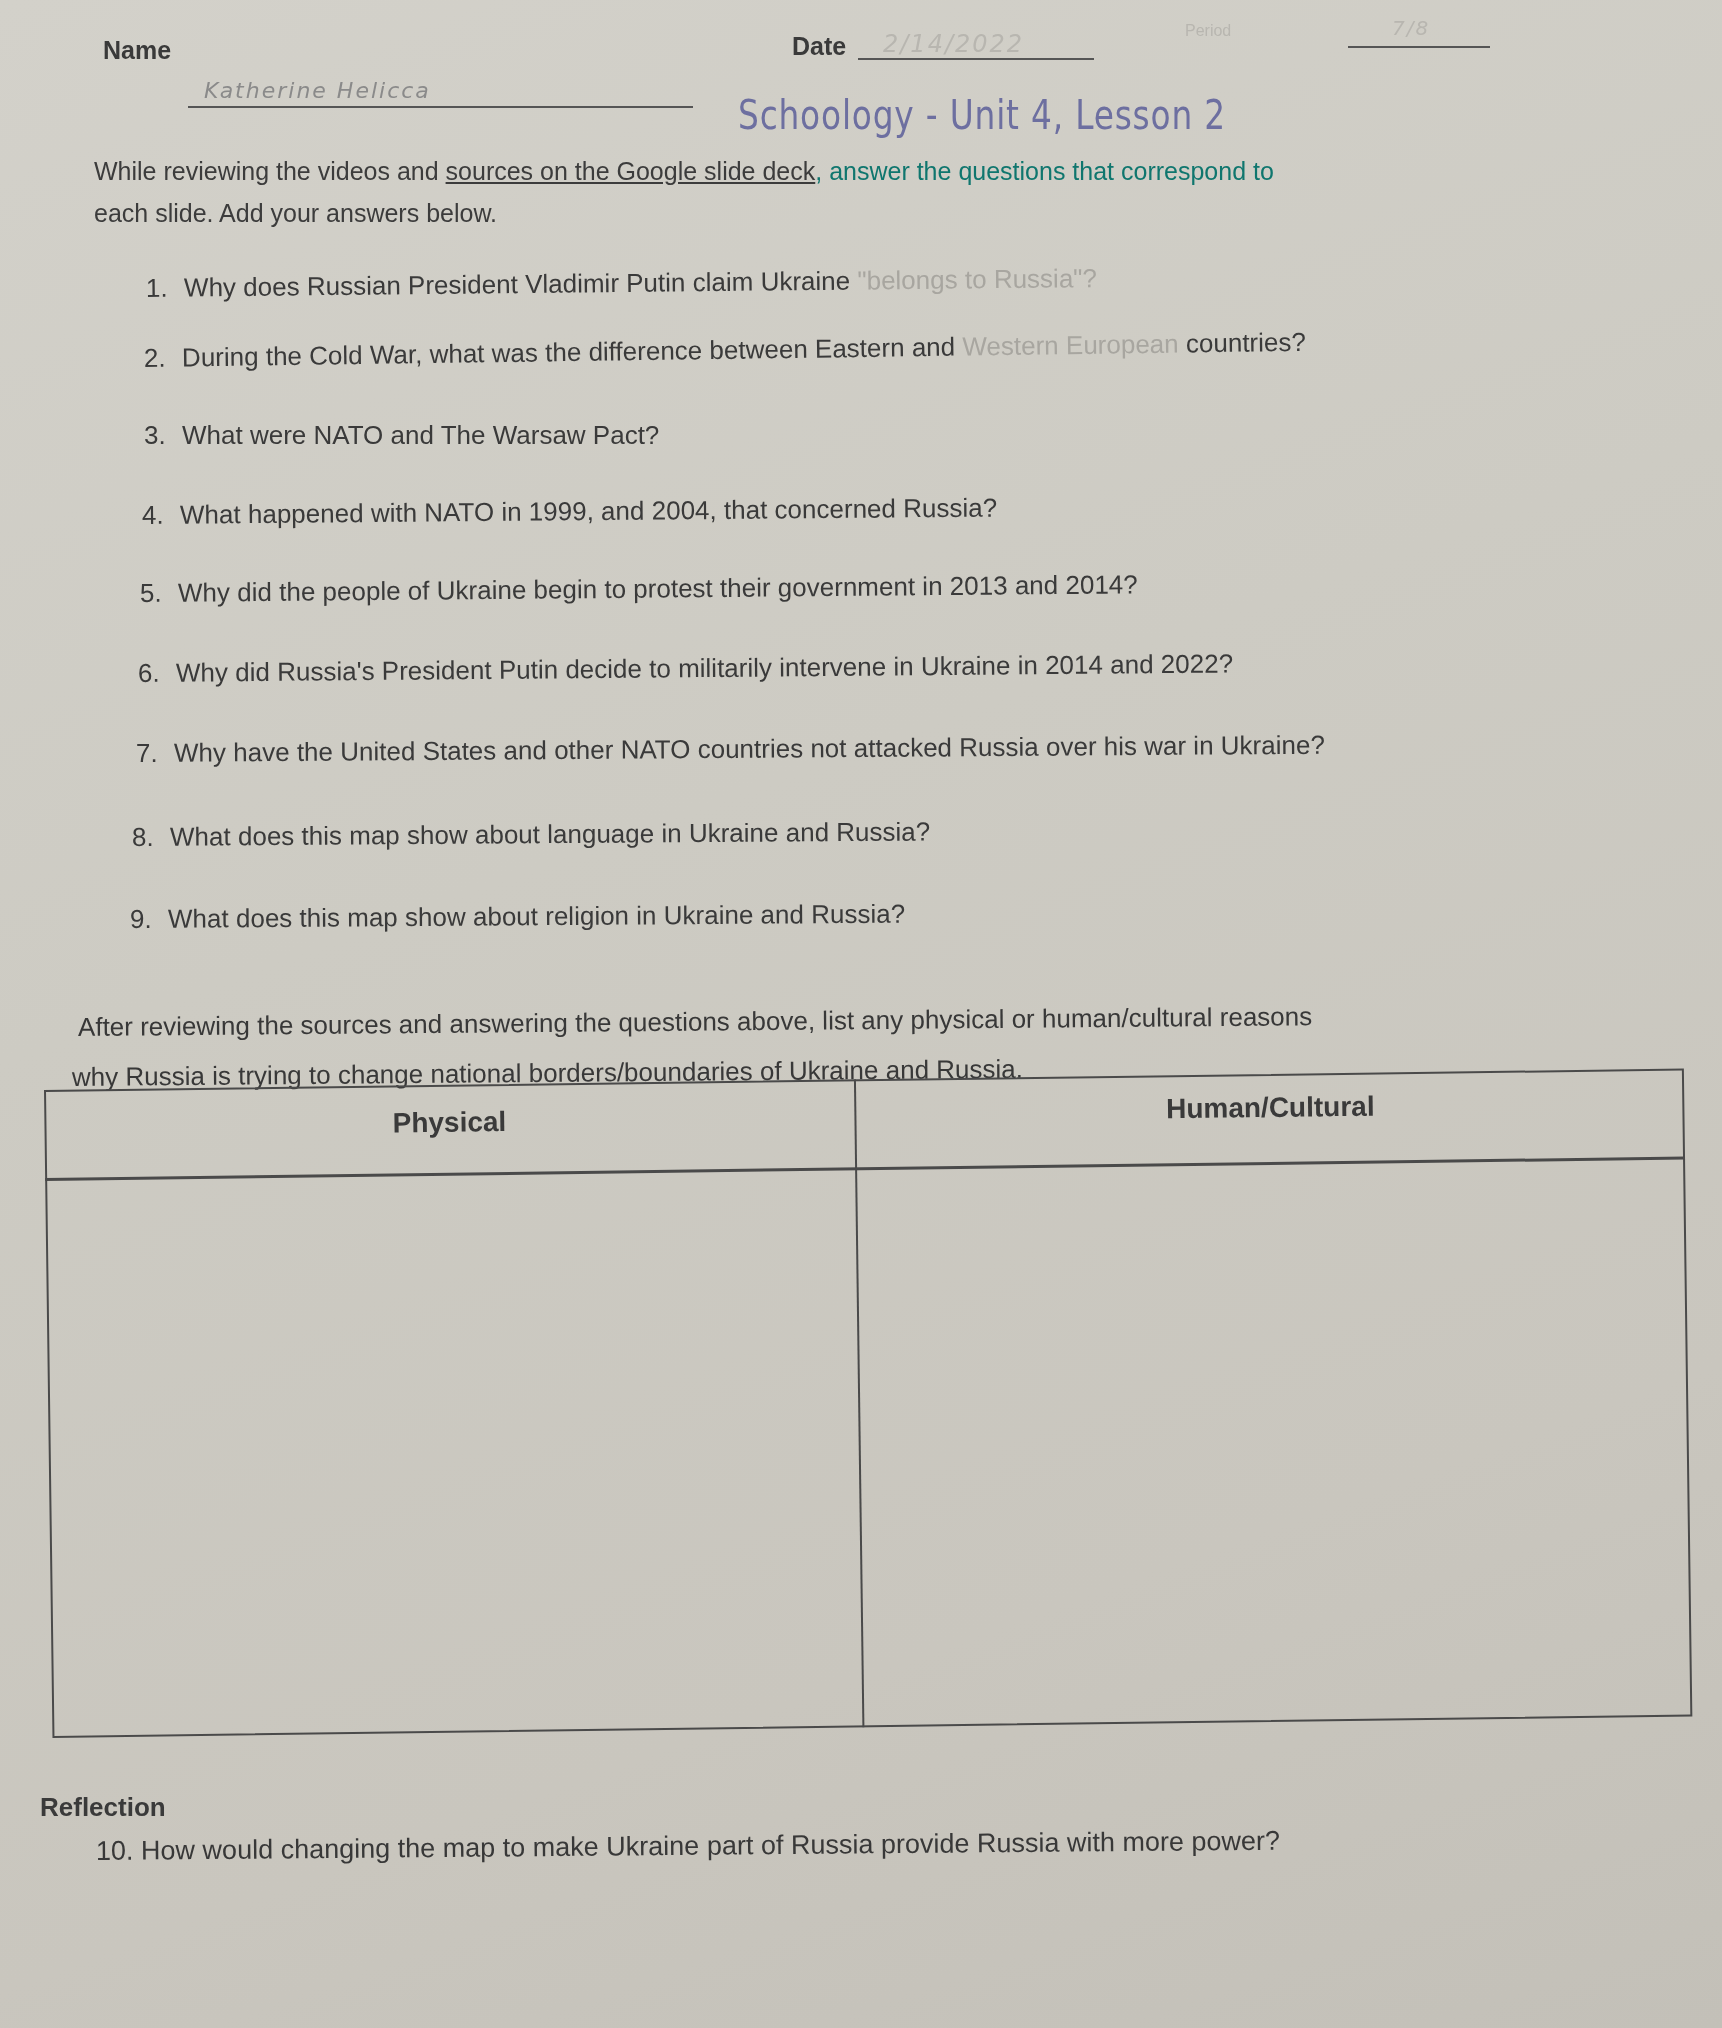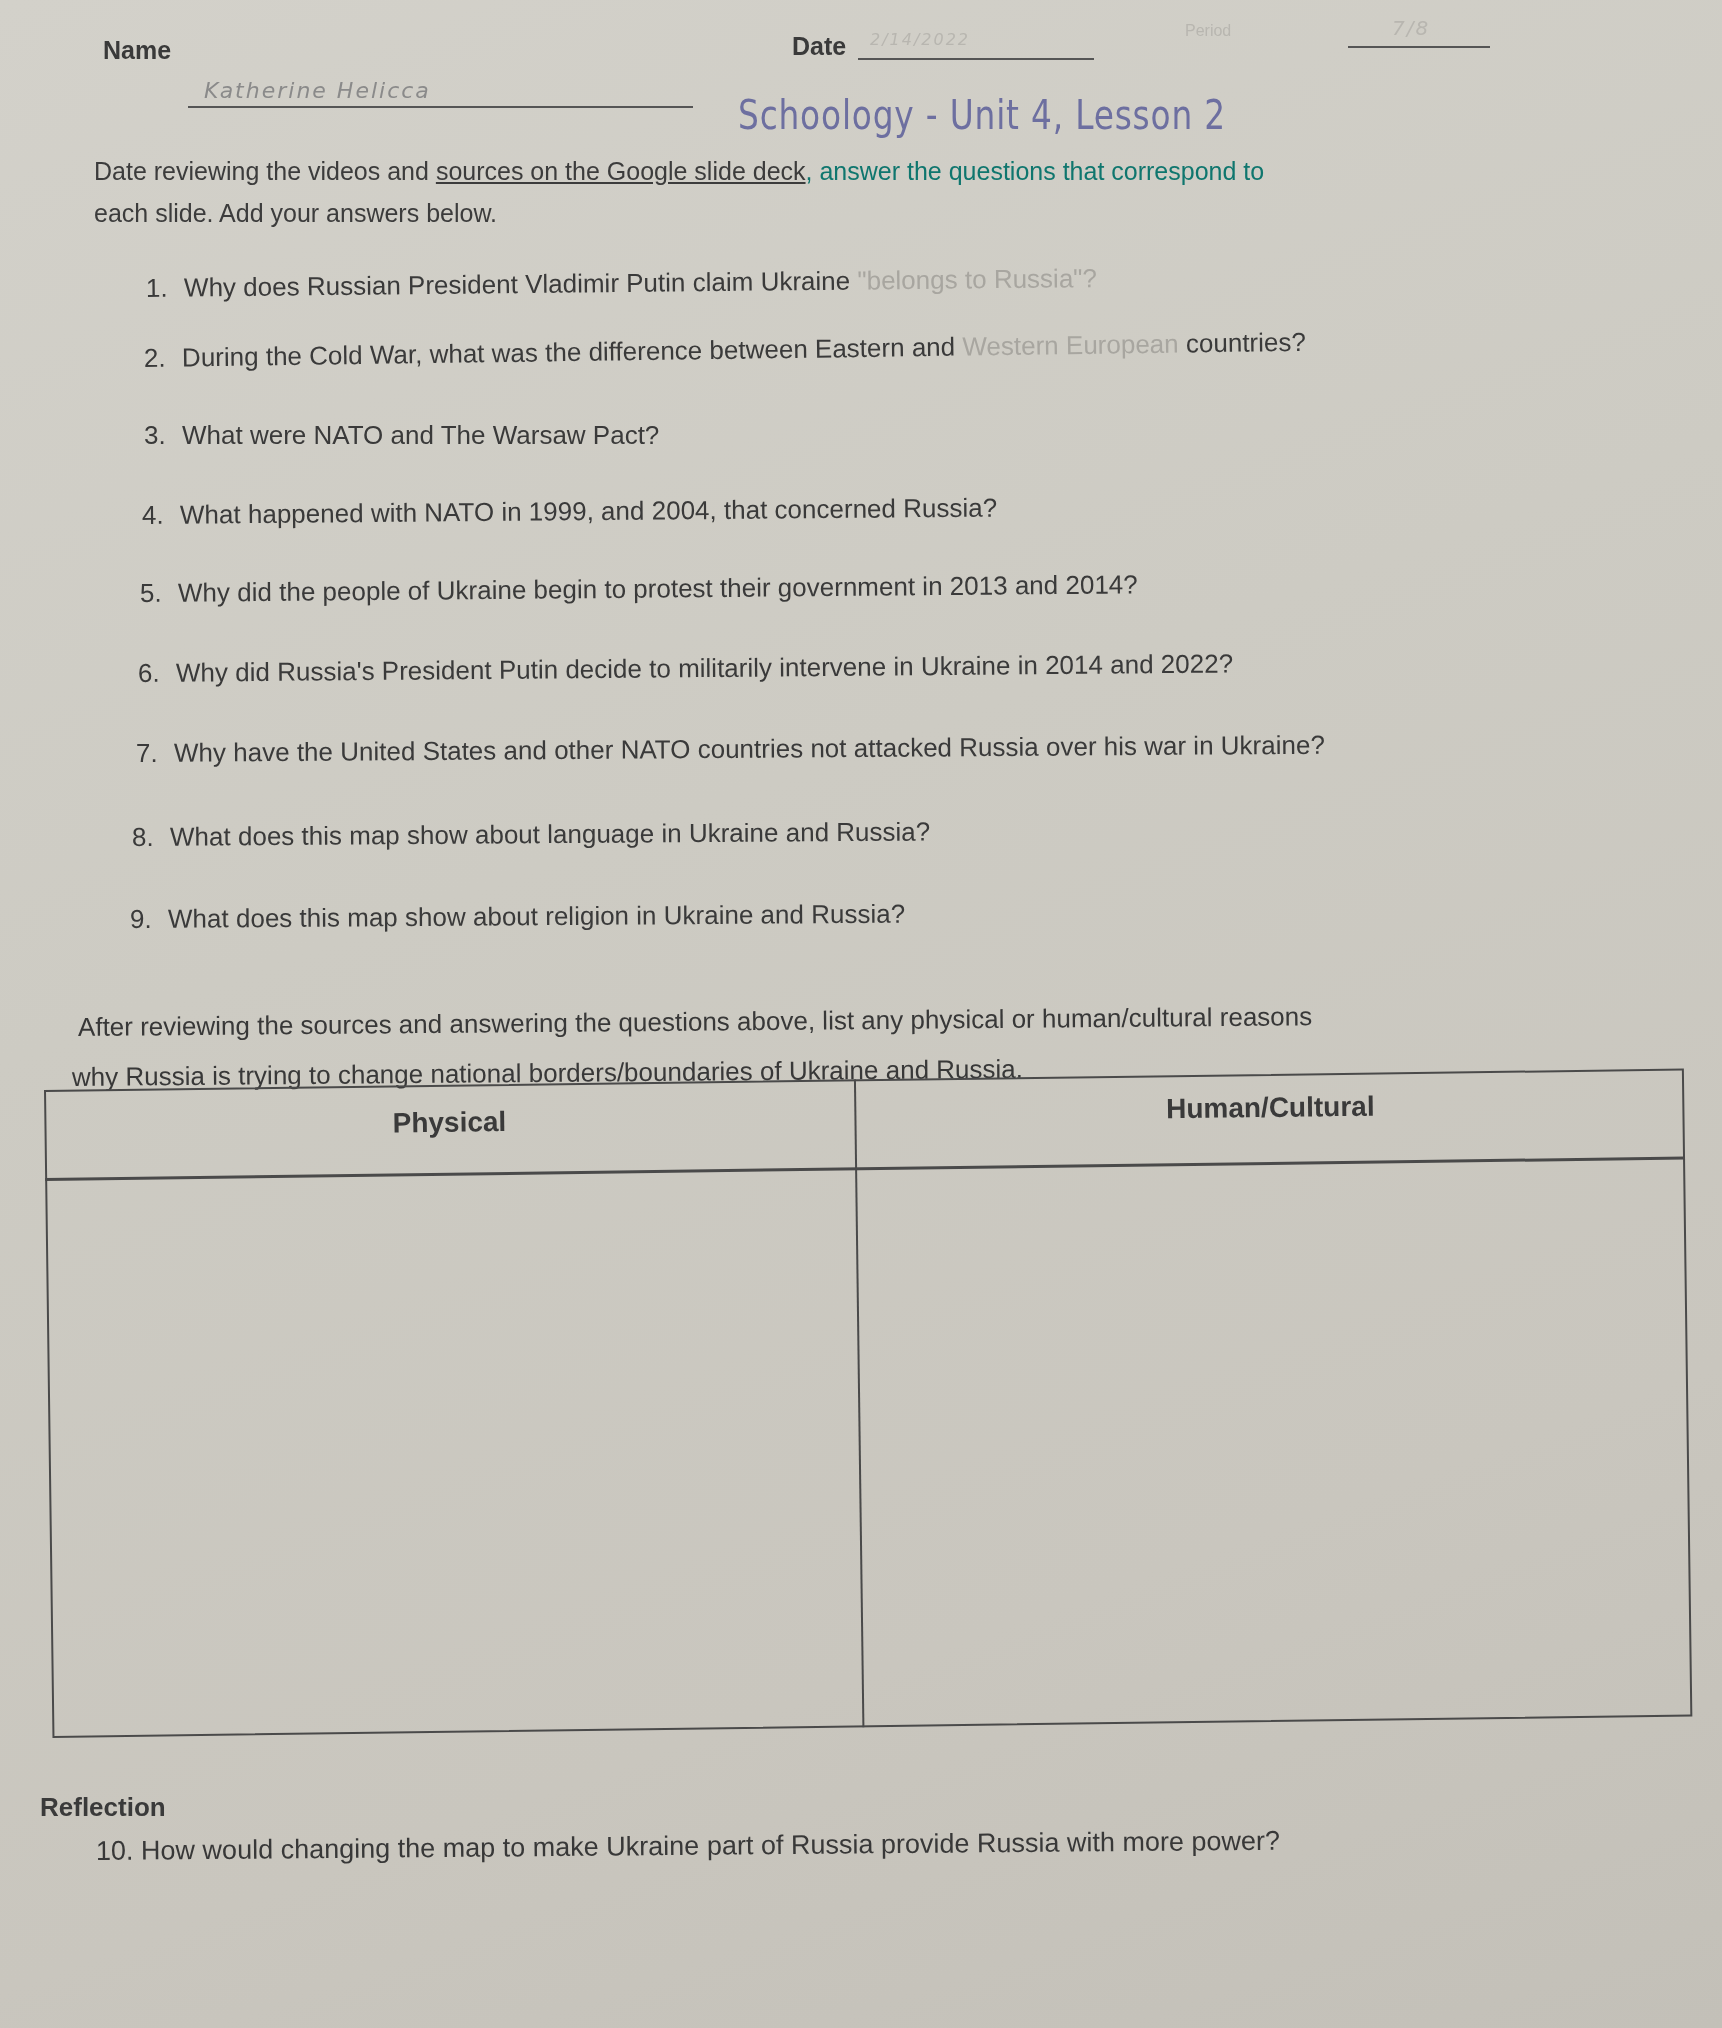--- a/index.html
+++ b/index.html
@@ -143,32 +143,32 @@
 
 <div class="page">
 
   <div class="abs label-strong" style="left:103px; top:36px;">Name</div>
   <div class="blank-line" style="left:188px; top:32px; width:505px;margin-top:44px;">
     <span class="handwriting" style="position:absolute; left:16px; top:2px;">Katherine Helicca</span>
   </div>
 
   <div class="abs label-strong" style="left:792px; top:32px;">Date</div>
   <div class="blank-line" style="left:858px; top:28px; width:236px;">
-    <span class="handwriting faint" style="position:absolute; left:12px; top:2px; font-size:16px;">2/14/2022</span>
+    <span class="handwriting faint" style="position:absolute; left:25px; top:2px; font-size:24px;">2/14/2022</span>
   </div>
 
   <div class="abs faint" style="left:1185px; top:22px; font-size:16px;">Period</div>
   <div class="blank-line" style="left:1348px; top:16px; width:142px;">
     <span class="handwriting faint" style="position:absolute; left:44px; top:0px; font-size:20px;">7/8</span>
   </div>
 
   <div class="abs schoology-note" style="left:738px; top:92px;">Schoology - Unit 4, Lesson 2</div>
 
   <div class="abs intro" style="left:94px; top:150px;">
-    <span>Date reviewing the videos and </span><span class="underlined">sources on the Google slide deck</span><span class="washed">, answer the questions that correspond to</span>
+    <span>While reviewing the videos and </span><span class="underlined">sources on the Google slide deck</span><span class="washed">, answer the questions that correspond to</span>
     <br>
     <span>each slide. Add your answers below.</span>
   </div>
 
   <div class="abs question" style="left:146px; top:268px; transform:rotate(-0.6deg);">
     <span class="num">1.</span><span>Why does Russian President Vladimir Putin claim Ukraine </span><span class="washed">"belongs to Russia"?</span>
   </div>
   <div class="abs question" style="left:144px; top:343px; transform:rotate(-0.8deg); transform-origin:left center;">
     <span class="num">2.</span><span>During the Cold War, what was the difference between Eastern and </span><span class="washed">Western European</span><span> countries?</span>
   </div>

